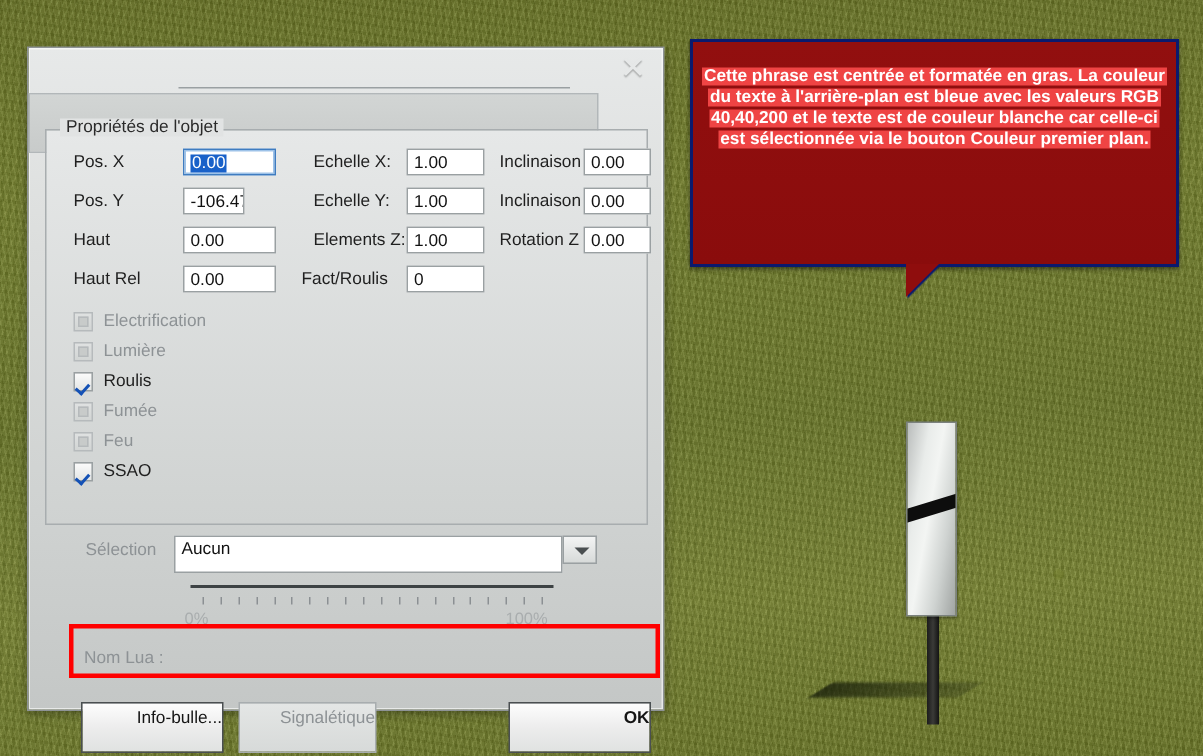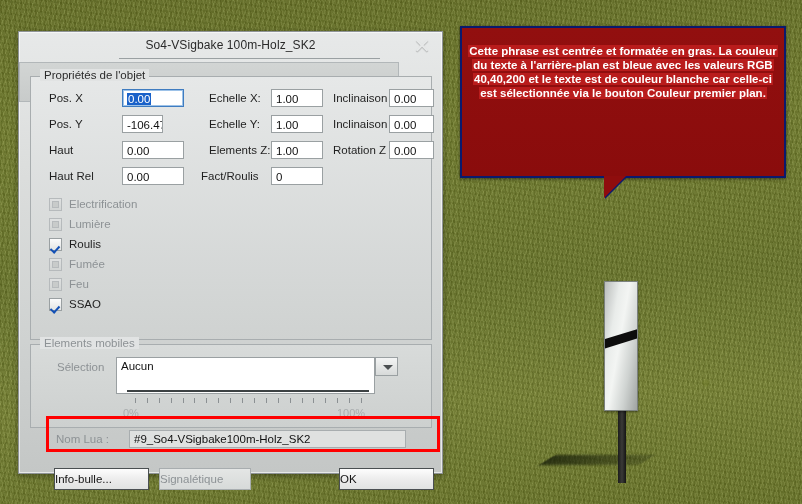--- a/index.html
+++ b/index.html
@@ -75,21 +75,21 @@
 
   .group{
     position:absolute;border:1px solid #a8adaf;
   }
   .group>.legend{
     position:absolute;top:-8px;left:9px;padding:0 4px;
     background:#e1e3e3;font-size:11.5px;color:#2b2b2b;
   }
   .group.dim>.legend{color:#8d9295;}
 
-  #grp-props{left:11px;top:44px;width:400px;height:262px;
+  #grp-props{left:11px;top:54px;width:400px;height:262px;
     background:linear-gradient(180deg,#e6e8e8,#cfd2d1);}
   #grp-mobile{left:11px;top:312px;width:400px;height:82px;
     background:linear-gradient(180deg,#d8dbda,#cdd0cf);}
   #grp-lua{left:22px;top:388px;width:378px;height:38px;
     background:linear-gradient(180deg,#d2d5d4,#c8cbca);border:1px solid #b2b7b9;}
 
   .lbl{position:absolute;font-size:11.5px;color:#1f1f1f;white-space:nowrap;}
   .lbl.dis{color:#8d9295;}
 
   .tf{
@@ -105,21 +105,21 @@
     background:linear-gradient(180deg,#fbfbfb,#e3e5e4);box-sizing:border-box;}
   .cb.dis{border-color:#b6babc;background:linear-gradient(180deg,#dfe1e1,#d2d5d4);}
   .cb.dis:after{content:"";position:absolute;left:2px;top:2px;width:7px;height:7px;
     background:#c8cbca;border:1px solid #b6babc;box-sizing:border-box;}
   .cb.on:before{
     content:"";position:absolute;left:2px;top:5px;width:4px;height:7px;
     border:solid #1451b5;border-width:0 2px 2px 0;transform:rotate(42deg);
   }
 
   
-  #combo{position:absolute;left:97px;top:325px;width:259px;height:37px;
+  #combo{position:absolute;left:97px;top:325px;width:259px;height:25px;
     background:#fff;border:1px solid #9aa0a2;box-sizing:border-box;}
   #combo-text{position:absolute;left:4px;top:2px;font-size:11.5px;color:#111;}
   #combo-btn{position:absolute;left:356px;top:325px;width:23px;height:19px;
     background:linear-gradient(180deg,#f3f4f4,#d7dad9);border:1px solid #9aa0a2;box-sizing:border-box;}
   #combo-arrow{position:absolute;left:7px;top:7px;width:0;height:0;
     border-left:5px solid transparent;border-right:5px solid transparent;border-top:5px solid #4a4f51;}
 
   
   #slider-track{position:absolute;left:108px;top:358px;width:242px;height:2px;background:#3d4244;}
   #ticks{position:absolute;left:108px;top:366px;width:242px;height:6px;}
@@ -130,28 +130,28 @@
   
   #lua-label{position:absolute;left:37px;top:401px;font-size:11.5px;color:#8d9295;}
   #lua-field{position:absolute;left:110px;top:398px;width:277px;height:18px;
     background:#dfe1e0;border:1px solid #a8adaf;box-sizing:border-box;
     font-size:11.5px;color:#111;line-height:17px;padding:0 4px;white-space:nowrap;overflow:hidden;}
 
   #red-box{position:absolute;left:27px;top:384px;width:394px;height:36px;
     border:3px solid #f00;box-sizing:border-box;}
 
   .btn{
-    position:absolute;height:22px;background:linear-gradient(180deg,#fdfdfd,#ececec 52%,#e0e2e1);
+    position:absolute;height:34px;background:linear-gradient(180deg,#fdfdfd,#ececec 52%,#e0e2e1);
     border:1px solid #4a4f51;box-sizing:border-box;
-    font-size:11.5px;color:#151515;text-align:left;line-height:20px;cursor:pointer;
+    font-size:11.5px;color:#151515;text-align:right;line-height:20px;cursor:pointer;
   }
   .btn.dis{color:#8d9295;border-color:#a8adaf;background:linear-gradient(180deg,#e4e6e5,#d7dad9);}
   #btn-info{left:35px;top:436px;width:95px;}
   #btn-sign{left:140px;top:436px;width:92px;}
-  #btn-ok{left:320px;top:436px;width:95px;}
+  #btn-ok{left:320px;top:436px;width:95px;font-weight:bold;}
 
   
   #bubble{
     position:absolute;left:460px;top:26px;width:326px;height:152px;
     background:#8f0d0d;
     border:2px solid #0a1a6e;
     box-sizing:border-box;
     box-shadow:0 1px 3px rgba(0,0,0,.5);
   }
   #bubble-inner{position:absolute;inset:0;background:linear-gradient(180deg,#920f0f,#8a0c0c);}
@@ -159,41 +159,40 @@
     position:absolute;left:604px;top:176px;width:0;height:0;
     border-left:0 solid transparent;
     border-right:22px solid transparent;
     border-top:22px solid #8f0d0d;
     filter:drop-shadow(1px 1px 0 #0a1a6e);
   }
   .bub-p{
     position:absolute;left:6px;right:6px;text-align:center;color:#fff;
     font-size:11.5px;line-height:14px;
   }
-  .bub-p span{background:#b91c1c;box-decoration-break:clone;-webkit-box-decoration-break:clone;
+  .bub-p span{background:#ef4444;box-decoration-break:clone;-webkit-box-decoration-break:clone;
     padding:0 1px;}
   #bub-p1{top:16px;font-weight:bold;}
   #bub-p2{top:94px;font-weight:bold;font-style:italic;}
 </style>
 </head>
 <body>
 
 <div id="world">
   <div id="grass"></div>
   <div id="sign-shadow"></div>
   <div id="sign-post"></div>
   <div id="sign-board">
     <div id="sign-stripe"></div>
   </div>
 </div>
 
 <div id="dialog">
 
   <div id="titlebar">
-    <div id="dialog-title">So4-VSigbake 100m-Holz_SK2</div>
     <div id="title-rule"></div>
     <div id="close-btn">✕</div>
   </div>
 
   <div id="grp-props" class="group">
     <div class="legend">Propriétés de l'objet</div>
 
     <div class="lbl" style="left:18px;top:15px;">Pos. X</div>
     <div class="tf focus" style="left:91px;top:12px;width:62px;"><span class="sel">0.00</span></div>
 
@@ -239,23 +238,20 @@
     <div class="cb dis" style="left:18px;top:181px;"></div>
     <div class="lbl dis" style="left:38px;top:181px;">Fumée</div>
 
     <div class="cb dis" style="left:18px;top:201px;"></div>
     <div class="lbl dis" style="left:38px;top:201px;">Feu</div>
 
     <div class="cb on" style="left:18px;top:221px;"></div>
     <div class="lbl" style="left:38px;top:221px;">SSAO</div>
   </div>
 
-  <div id="grp-mobile" class="group dim">
-    <div class="legend">Elements mobiles</div>
-  </div>
   <div class="lbl dis" style="left:38px;top:329px;">Sélection</div>
   <div id="combo">
     <div id="combo-text">Aucun</div>
   </div>
   <div id="combo-btn">
     <div id="combo-arrow"></div>
   </div>
 
   <div id="slider-track"></div>
   <div id="ticks">
@@ -278,21 +274,20 @@
       <i style="left: 198px;"></i>
       <i style="left: 210px;"></i>
       <i style="left: 222px;"></i>
       <i style="left: 234px;"></i>
     </div>
   <div id="slider-min">0%</div>
   <div id="slider-max">100%</div>
 
   <div id="grp-lua"></div>
   <div id="lua-label">Nom Lua :</div>
-  <div id="lua-field">#9_So4-VSigbake100m-Holz_SK2</div>
   <div id="red-box"></div>
 
   <div id="btn-info" class="btn">Info-bulle...</div>
   <div id="btn-sign" class="btn dis">Signalétique</div>
   <div id="btn-ok" class="btn">OK</div>
 </div>
 
 <div id="bubble">
   <div id="bubble-inner"></div>
   <div id="bub-p1" class="bub-p"><span>Cette phrase est centrée et formatée en gras. La couleur du texte à l'arrière-plan est bleue avec les valeurs RGB 40,40,200 et le texte est de couleur blanche car celle-ci est sélectionnée via le bouton Couleur premier plan.</span></div>

